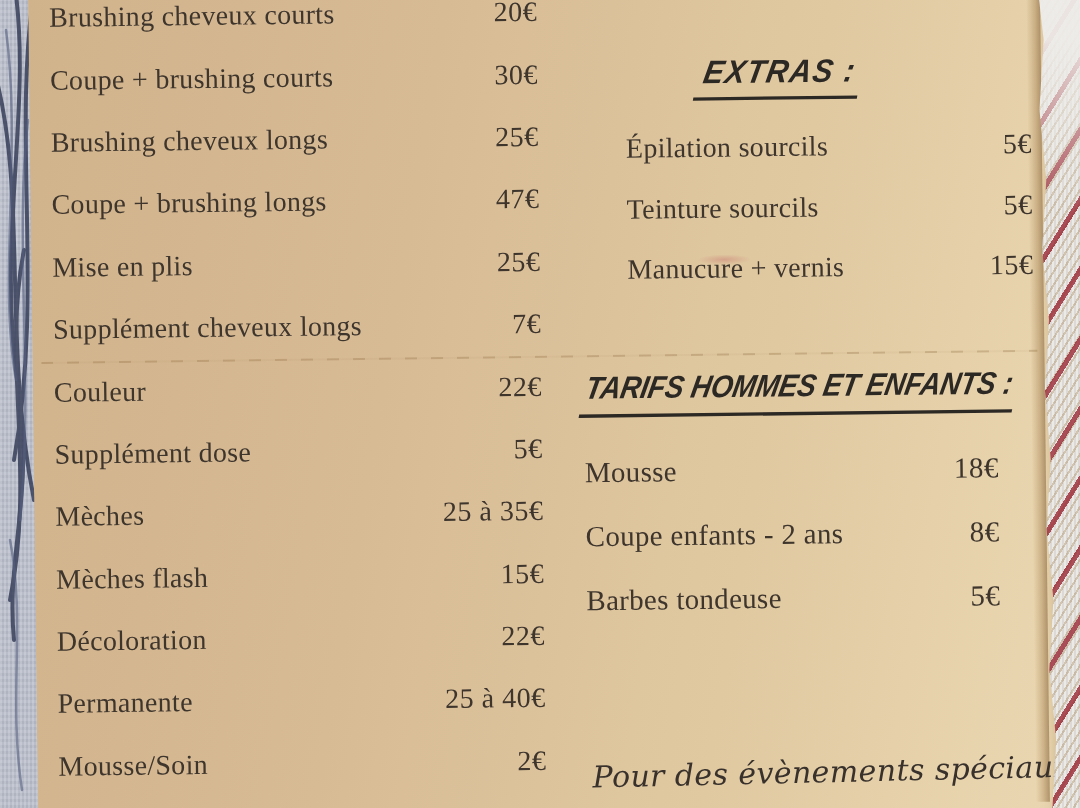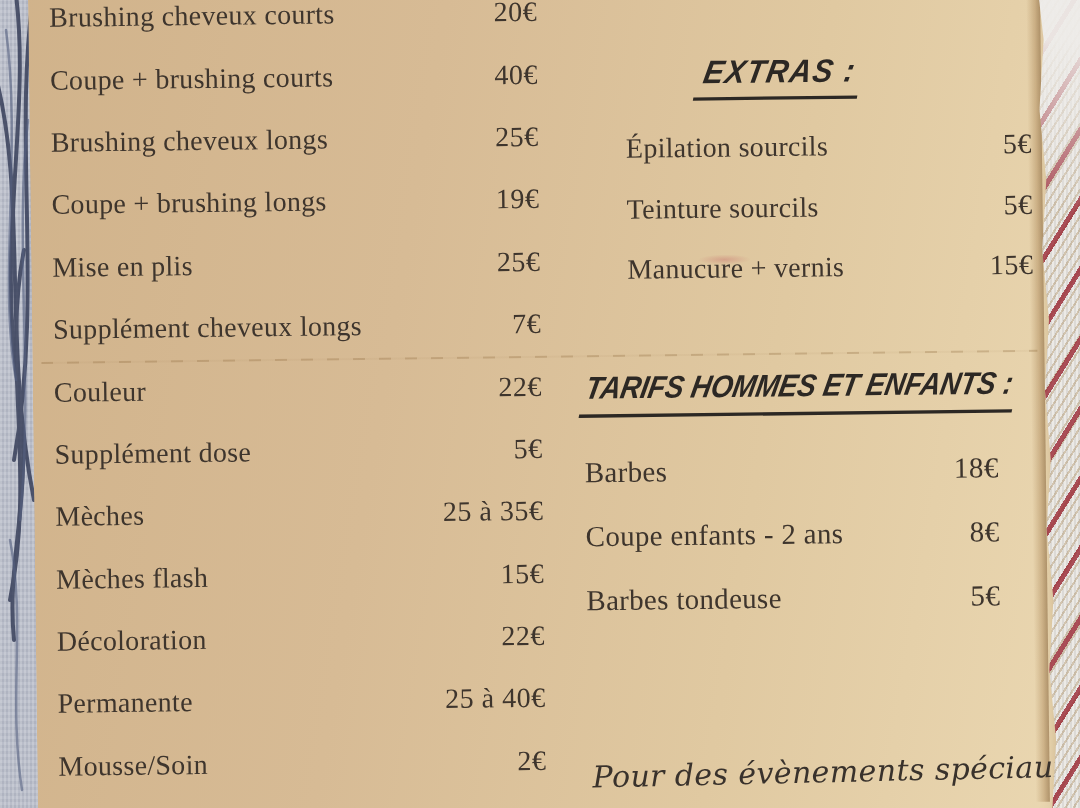--- a/index.html
+++ b/index.html
@@ -118,29 +118,29 @@
       <div class="smudge"></div>
       <div class="paper-edge"></div>
 
       <div class="col-left">
         <div class="row">
           <span class="lbl">Brushing cheveux courts</span>
           <span class="prc">20€</span>
         </div>
         <div class="row">
           <span class="lbl">Coupe + brushing courts</span>
-          <span class="prc">40€</span>
+          <span class="prc">30€</span>
         </div>
         <div class="row">
           <span class="lbl">Brushing cheveux longs</span>
           <span class="prc">25€</span>
         </div>
         <div class="row">
           <span class="lbl">Coupe + brushing longs</span>
-          <span class="prc">19€</span>
+          <span class="prc">47€</span>
         </div>
         <div class="row">
           <span class="lbl">Mise en plis</span>
           <span class="prc">25€</span>
         </div>
         <div class="row">
           <span class="lbl">Supplément cheveux longs</span>
           <span class="prc">7€</span>
         </div>
         <div class="row">
@@ -185,21 +185,21 @@
         </div>
         <div class="row">
           <span class="lbl">Manucure + vernis</span>
           <span class="prc">15€</span>
         </div>
       </div>
 
       <div class="heading hommes-heading">TARIFS HOMMES ET ENFANTS :</div>
       <div class="col-hommes">
         <div class="row">
-          <span class="lbl">Barbes</span>
+          <span class="lbl">Mousse</span>
           <span class="prc">18€</span>
         </div>
         <div class="row">
           <span class="lbl">Coupe enfants - 2 ans</span>
           <span class="prc">8€</span>
         </div>
         <div class="row">
           <span class="lbl">Barbes tondeuse</span>
           <span class="prc">5€</span>
         </div>

